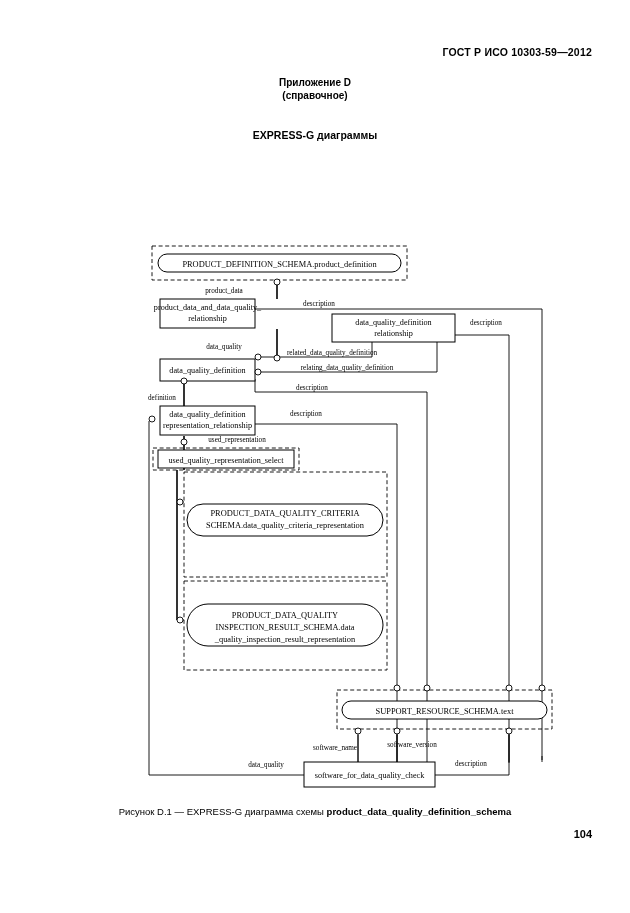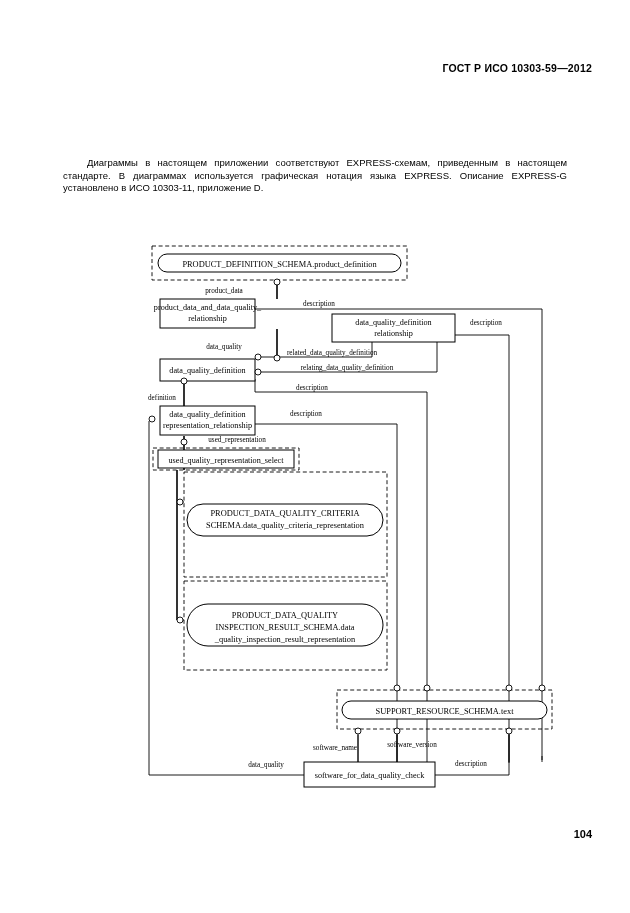--- a/index.html
+++ b/index.html
@@ -10,21 +10,21 @@
     color:#000;
     position:relative;
     overflow:hidden;
   }
   .page{position:absolute;inset:0;}
 
   
   .doc-header{
     position:absolute;left:0;right:38px;top:46px;
     text-align:right;
-    font-size:10.5px;font-weight:bold;letter-spacing:.2px;margin-top:16px;
+    font-size:10.5px;font-weight:bold;letter-spacing:.2px;
   }
 
   
   .annex-block{
     position:absolute;left:0;right:0;top:76px;
     text-align:center;font-size:10px;font-weight:bold;line-height:13px;
   }
   .annex-sub{font-weight:bold;}
 
   .section-title{
@@ -62,23 +62,27 @@
   .dsh{stroke:#000;stroke-width:0.9;fill:none;stroke-dasharray:4 2.6;}
   .circ{stroke:#000;stroke-width:0.9;fill:#fff;}
 </style>
 </head>
 <body>
 
 <div class="page">
 
   <div class="doc-header">ГОСТ Р ИСО 10303-59—2012</div>
 
-
-
-  <div class="intro">Диаграммы в настоящем приложении соответствуют EXPRESS-схемам, приведенным в настоящем стандарте. В диаграммах используется графическая нотация языка EXPRESS. Описание EXPRESS-G установлено в ИСО 10303-11, приложение D.</div>
+  <div class="annex-block">
+    <div>Приложение D</div>
+    <div class="annex-sub">(справочное)</div>
+  </div>
+
+  <div class="section-title">EXPRESS-G диаграммы</div>
+
 
   <div class="diagram">
   <svg width="630" height="913" viewBox="0 0 630 913" xmlns="http://www.w3.org/2000/svg">
 
     <path class="ln" d="M243 309 L530 309 L530 760"></path>
 
     <path class="ln" d="M443 335 L497 335 L497 756"></path>
 
     <path class="ln" d="M243 379 L243 392 L415 392 L415 756"></path>
 
@@ -207,16 +211,19 @@
     <text class="lbl" x="459" y="766" text-anchor="middle">description</text>
 
     <g>
       <rect class="bx" x="292" y="762" width="131" height="25"></rect>
       <text class="boxtxt" x="357.5" y="778" text-anchor="middle">software_for_data_quality_check</text>
     </g>
 
   </svg>
   </div>
 
+  <div class="fig-caption">
+    <span>Рисунок D.1 — EXPRESS-G диаграмма схемы </span><b>product_data_quality_definition_schema</b>
+  </div>
 
   <div class="folio">104</div>
 
 </div>
 
 </body></html>

